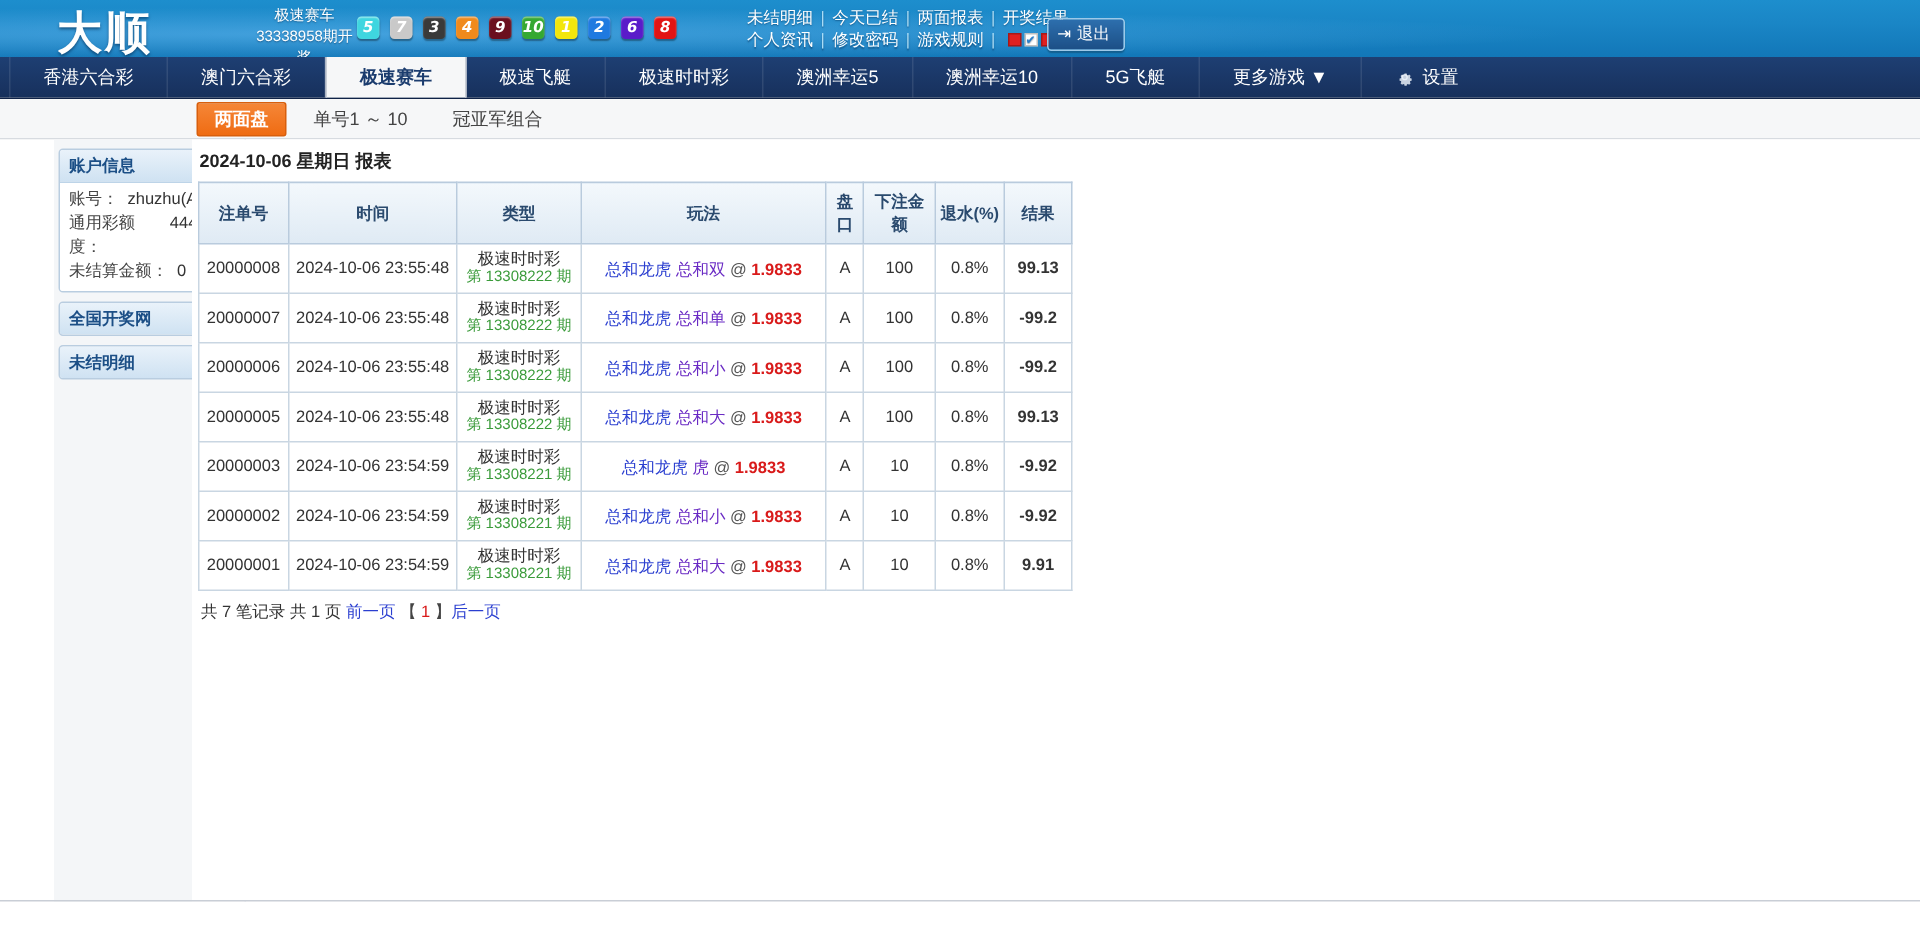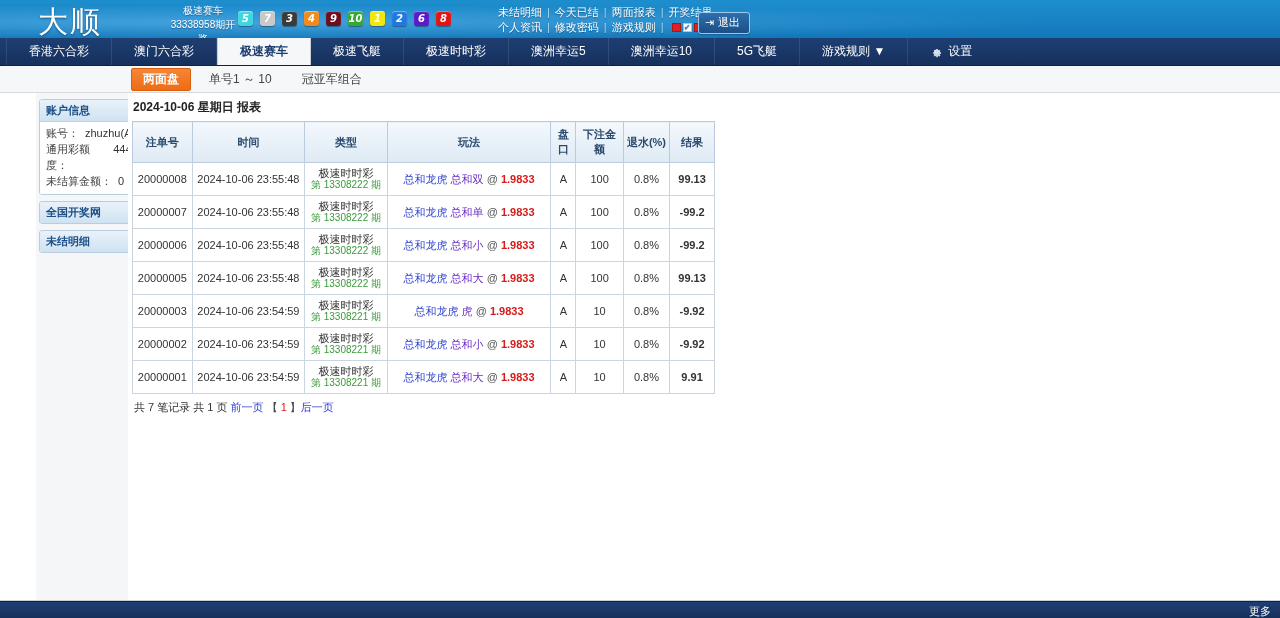--- a/index.html
+++ b/index.html
@@ -22,21 +22,21 @@
     overflow: hidden;
   }
   .banner:before {
     content: "";
     position: absolute; left: 0; top: 0; width: 100%; height: 38px;
     background: radial-gradient(ellipse at 18% 60%, rgba(120,200,255,.45), rgba(0,0,0,0) 55%);
     pointer-events: none;
   }
   .logo {
     position: absolute; left: 38px; top: 2px;
-    font-size: 30px; font-weight: normal; color: #ffffff;
+    font-size: 30px; font-weight: bold; color: #ffffff;
     letter-spacing: 2px;
     text-shadow: 0 1px 2px rgba(0,40,80,.6);
     font-family: "DejaVu Sans", "Liberation Sans", sans-serif;
   }
   .draw-info {
     position: absolute; left: 168px; top: 4px;
     width: 70px; text-align: center;
     color: #ffffff; font-size: 10px; line-height: 14px;
     text-shadow: 0 1px 1px rgba(0,40,80,.5);
   }
@@ -308,21 +308,21 @@
       <div class="nav-item">
         <span>澳洲幸运5</span>
       </div>
       <div class="nav-item">
         <span>澳洲幸运10</span>
       </div>
       <div class="nav-item">
         <span>5G飞艇</span>
       </div>
       <div class="nav-item">
-        <span>游戏规则 ▼</span>
+        <span>更多游戏 ▼</span>
       </div>
       <div class="nav-item settings">
         <span class="gear">
           <svg viewBox="0 0 24 24" width="13" height="13">
             <path fill="#e8eef7" d="M12 8.2a3.8 3.8 0 100 7.6 3.8 3.8 0 000-7.6zm0 5.9a2.1 2.1 0 110-4.2 2.1 2.1 0 010 4.2z"></path>
             <path fill="#e8eef7" d="M20.5 13.6l-1.7-.3a6.9 6.9 0 00-.5-1.3l1-1.4-1.9-1.9-1.4 1a6.9 6.9 0 00-1.3-.5l-.3-1.7h-2.7l-.3 1.7a6.9 6.9 0 00-1.3.5l-1.4-1-1.9 1.9 1 1.4a6.9 6.9 0 00-.5 1.3l-1.7.3v2.7l1.7.3c.13.45.3.89.5 1.3l-1 1.4 1.9 1.9 1.4-1c.41.2.85.37 1.3.5l.3 1.7h2.7l.3-1.7c.45-.13.89-.3 1.3-.5l1.4 1 1.9-1.9-1-1.4c.2-.41.37-.85.5-1.3l1.7-.3z" opacity=".85"></path>
           </svg>
         </span>
         <span>设置</span>
       </div>
@@ -475,16 +475,13 @@
 
       <div class="pager">
         <span>共 7 笔记录 共 1 页</span>
         <a>前一页</a>
         <span class="brk">【</span><span class="cur">1</span><span class="brk">】</span><a>后一页</a>
       </div>
     </div>
   </div>
 
   <div class="page-bottom-border"></div>
-  <div class="footer">
-    <span class="more">更多</span>
-  </div>
 </div>
 
 </body></html>

